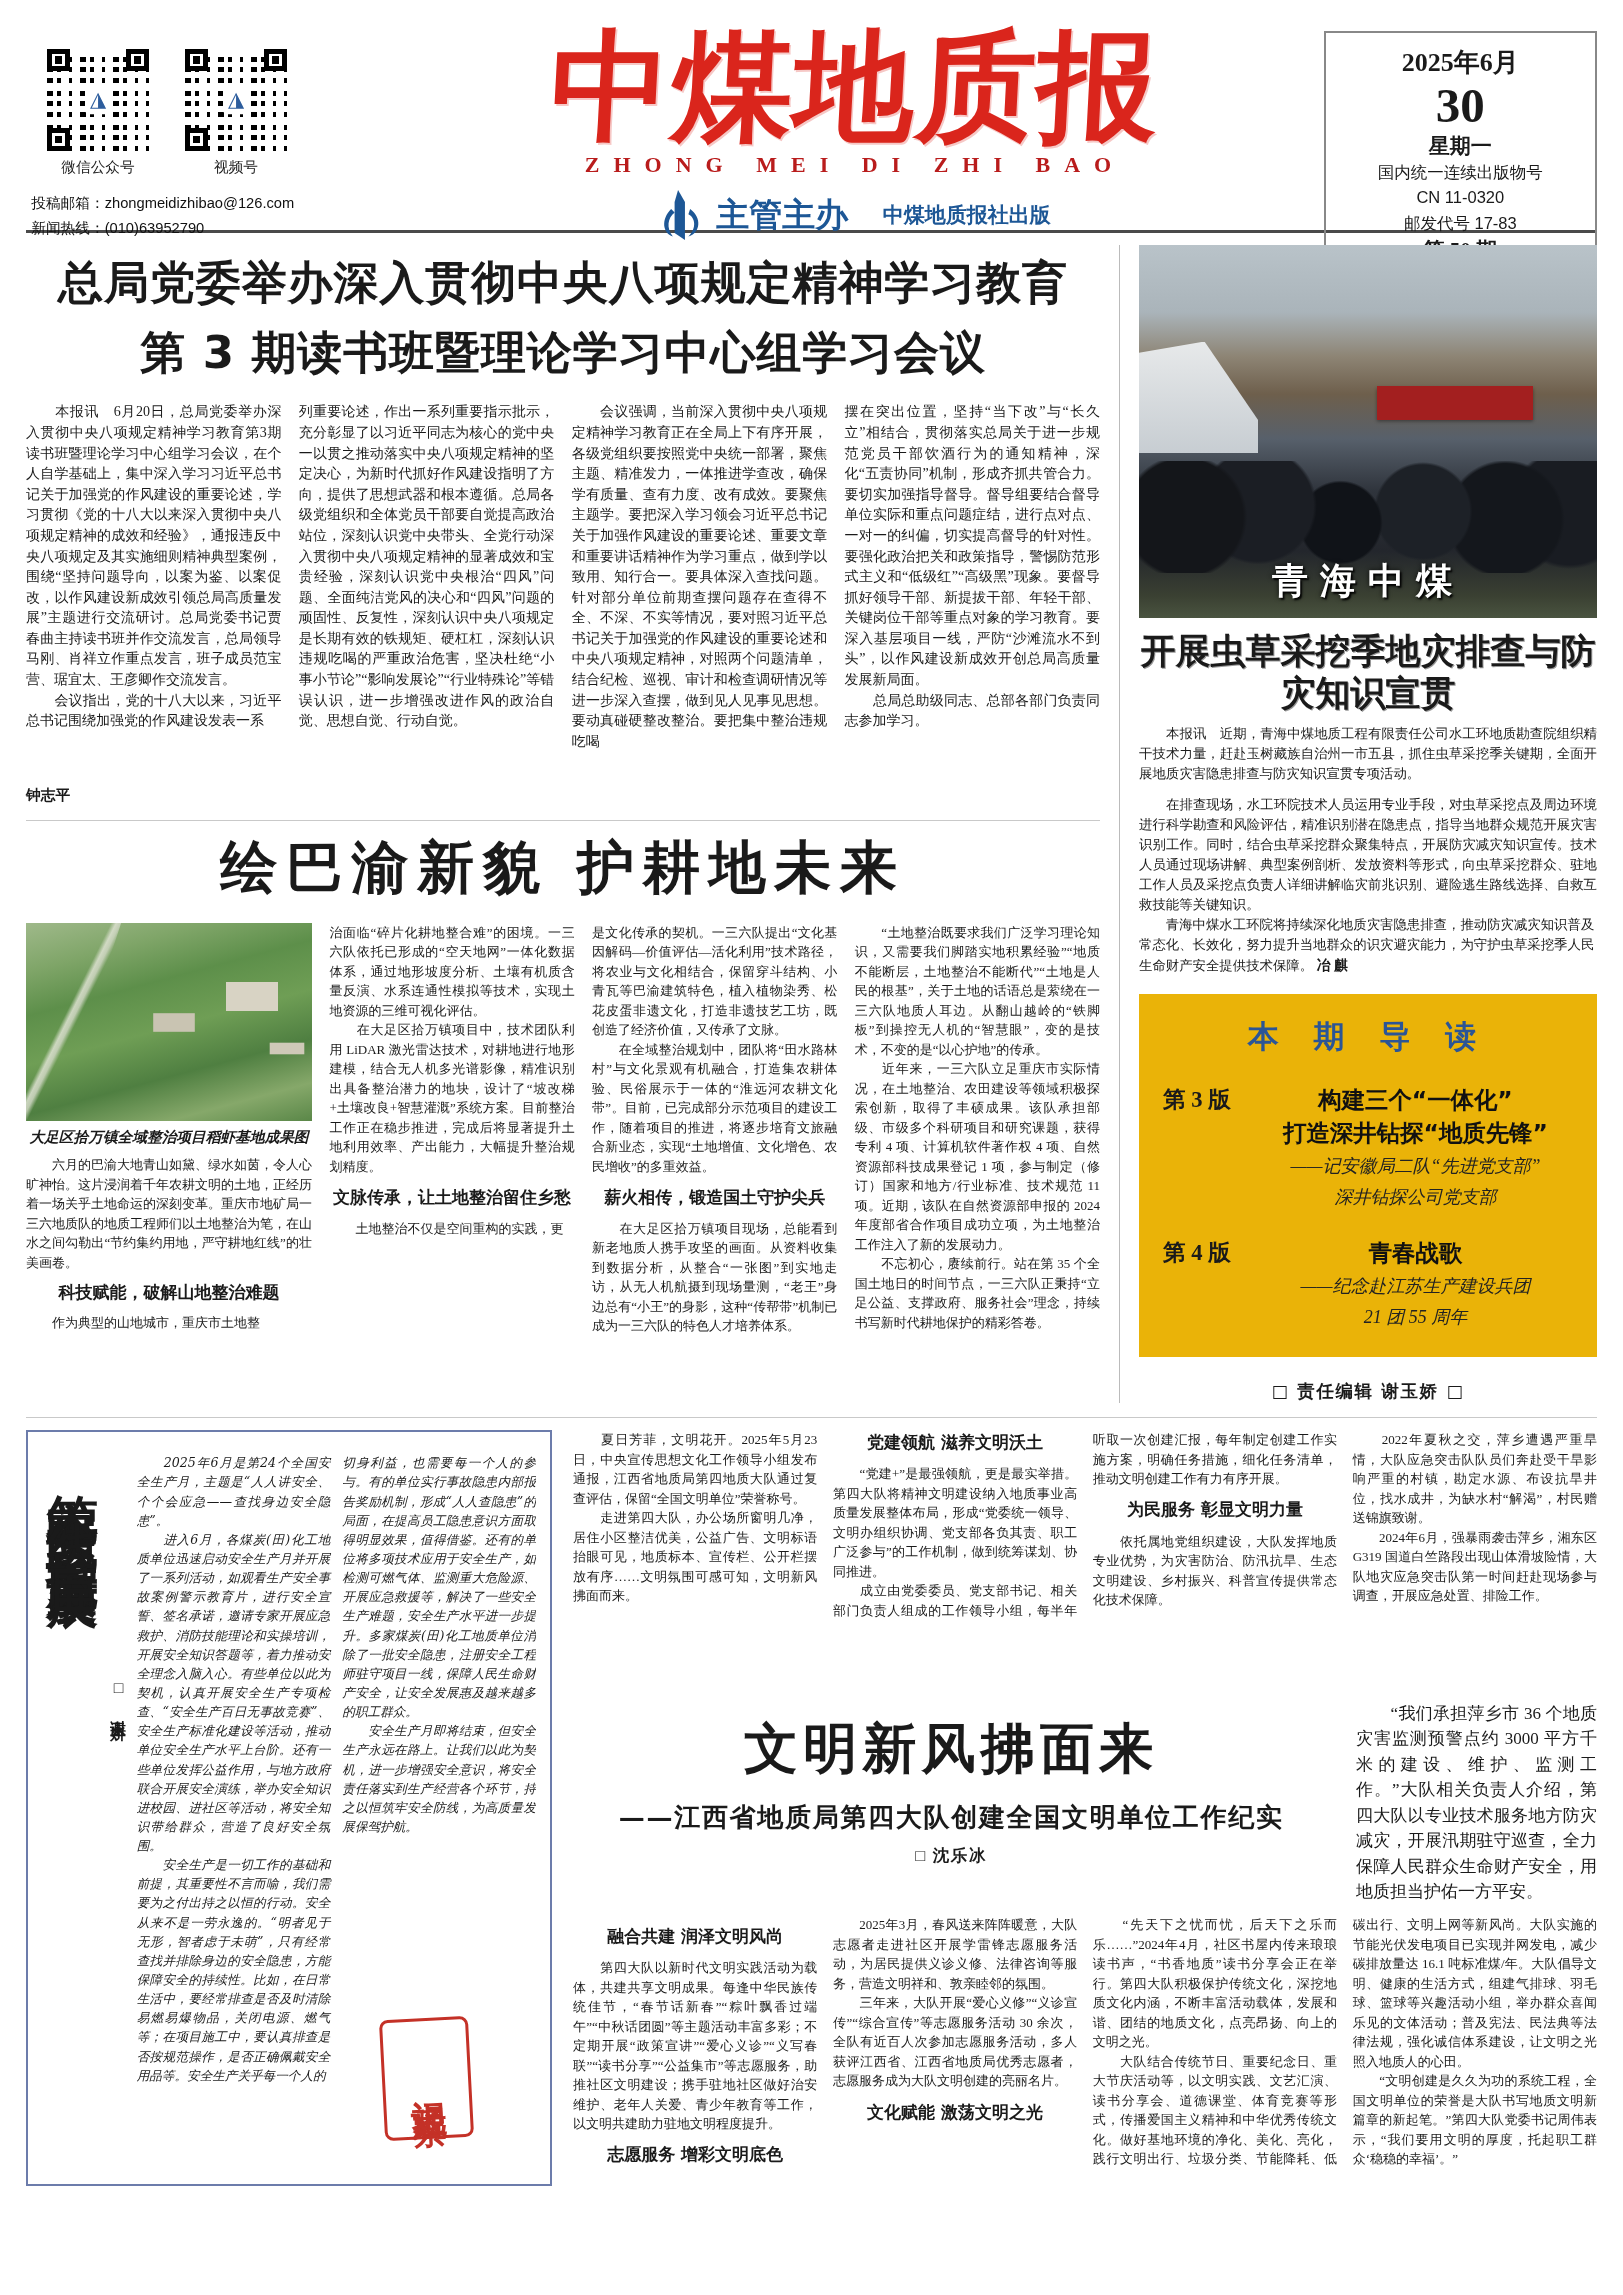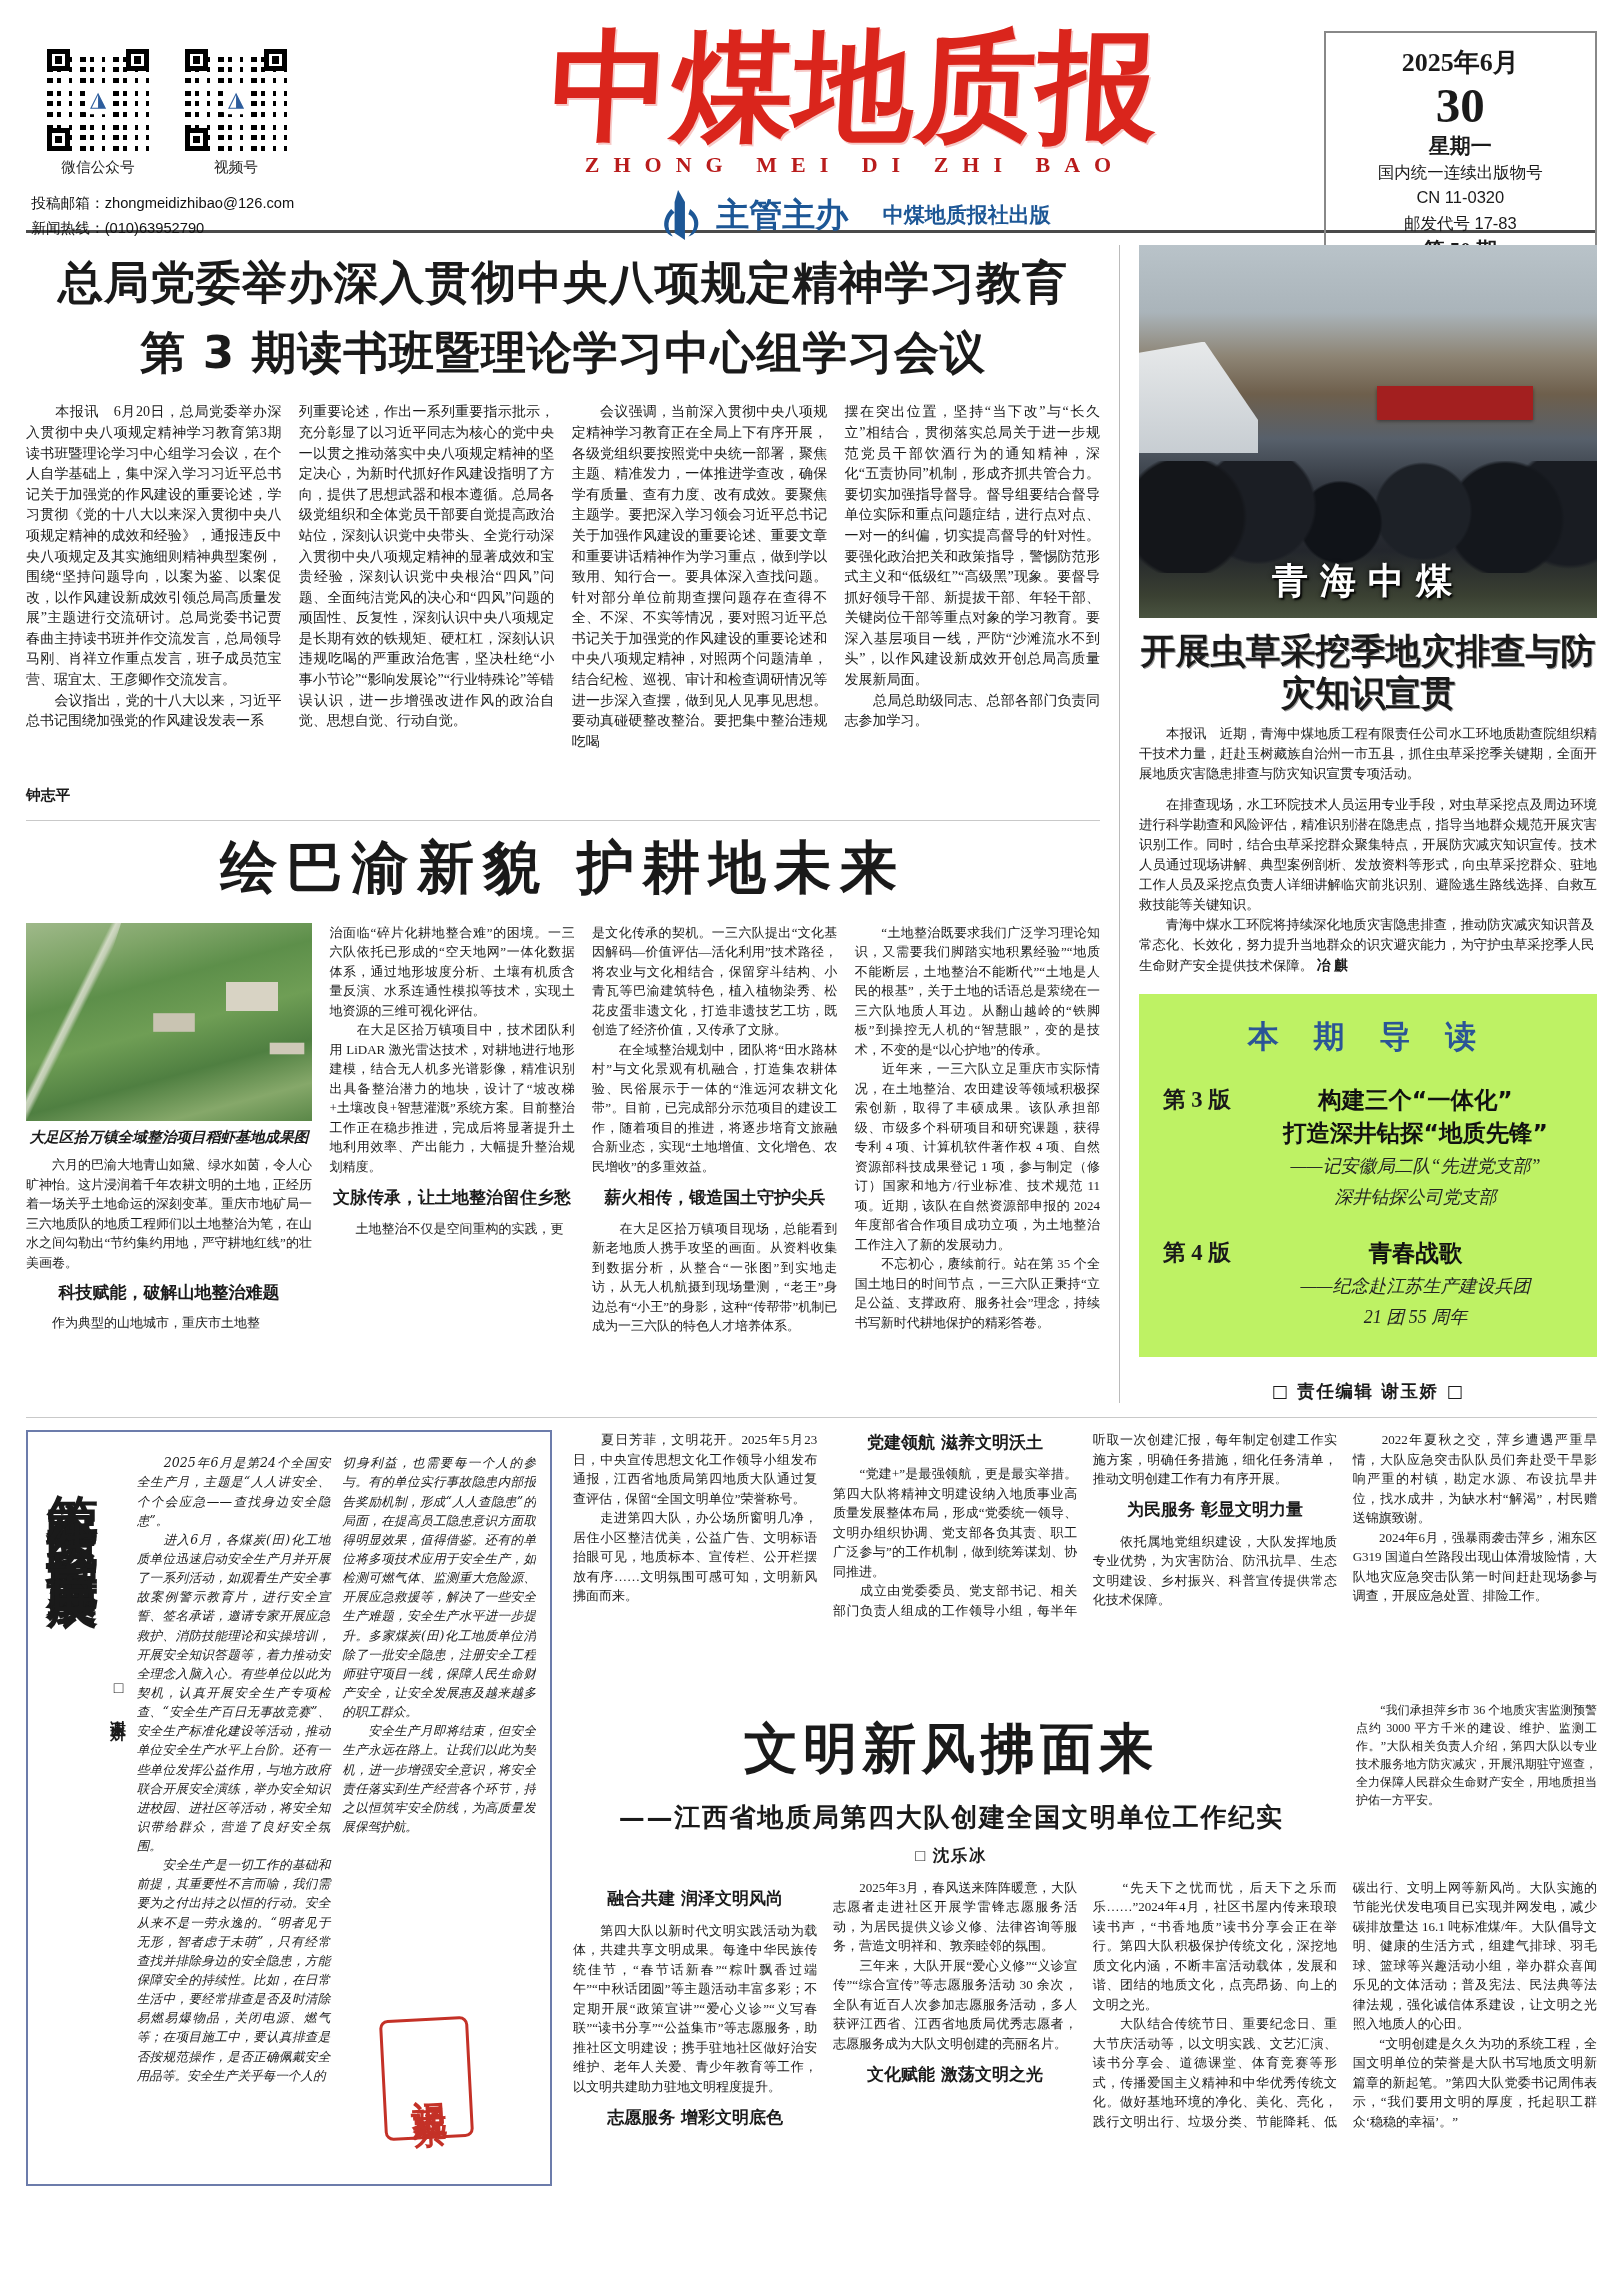--- a/index.html
+++ b/index.html
@@ -68,21 +68,21 @@
   .qh-photo .tent{position:absolute;left:0;top:26%;width:26%;height:30%;background:linear-gradient(180deg,#e7e9ea,#c7cdd2);clip-path:polygon(0 10%,55% 0,100% 70%,100% 100%,0 100%);}
   .qh-photo .banner{position:absolute;right:14%;top:38%;width:34%;height:9%;background:#a31f1f;box-shadow:0 1.7px 3.5px rgba(0,0,0,.4);}
   .qh-photo .people{position:absolute;left:0;bottom:12%;width:100%;height:30%;
       background:radial-gradient(circle at 10% 50%,#14161a 14%,transparent 15%),radial-gradient(circle at 26% 40%,#1b1e24 16%,transparent 17%),radial-gradient(circle at 44% 55%,#101318 15%,transparent 16%),radial-gradient(circle at 62% 45%,#1d2127 16%,transparent 17%),radial-gradient(circle at 80% 52%,#14171c 15%,transparent 16%),radial-gradient(circle at 94% 42%,#191c22 13%,transparent 14%);}
   .qh-cap{position:absolute;left:0;right:0;bottom:12px;text-align:center;color:#fff;font-size:36px;font-weight:bold;letter-spacing:12px;
       font-family:"DejaVu Serif",serif;text-shadow:0 0 5.2px rgba(0,0,0,.8),1.7px 1.7px 1.7px rgba(0,0,0,.9);}
   .qh-hl{font-family:"DejaVu Serif",serif;font-weight:900;font-size:35px;text-align:center;letter-spacing:0px;margin-top:12px;line-height:1.2;text-shadow:0.9px 0.9px 0 #999;}
   .qh-body{font-size:13.4px;line-height:1.5;text-align:justify;margin-top:10.4px;}
   .qh-sig{text-align:right;font-weight:bold;font-size:14px;margin-top:1.7px;padding-right:5.2px;}
   
-  .guide{background:#bef264;margin-top:17.4px;padding:22.6px 24px 26px 24px;}
+  .guide{background:#eab308;margin-top:17.4px;padding:22.6px 24px 26px 24px;}
   .guide-title{color:#2b5596;font-family:"DejaVu Sans",sans-serif;font-weight:bold;font-size:31px;text-align:center;letter-spacing:12px;}
   .g-item{display:flex;margin-top:26px;}
   .g-page{width:95px;font-weight:bold;font-size:22.6px;flex:none;}
   .g-txt{flex:1;text-align:center;}
   .g-t{font-family:"DejaVu Sans",sans-serif;font-weight:bold;font-size:23.4px;line-height:1.4;color:#111;}
   .g-s{font-size:18px;font-style:italic;line-height:1.5;color:#222;margin-top:3.5px;}
   .editor-line{text-align:center;font-family:"DejaVu Sans",sans-serif;font-weight:bold;font-size:17.4px;margin-top:22.6px;letter-spacing:1.7px;}
   
   .bottom{display:flex;margin-top:14px;border-top:0.9px solid #c9c9c9;padding-top:12px;gap:21px;}
   .safety{width:526px;flex:none;border:2.6px double #6c7cab;position:relative;display:flex;padding:21px 14px;box-sizing:border-box;height:756px;}
@@ -94,21 +94,21 @@
       color:#c43127;writing-mode:vertical-rl;font-family:"DejaVu Serif",serif;font-weight:900;font-size:35px;letter-spacing:3.5px;
       display:flex;align-items:center;justify-content:center;transform:rotate(-3deg);background:rgba(255,255,255,.6);line-height:1.1;}
   
   .civ{flex:1;overflow:hidden;}
   .civ-rowA{column-count:4;column-gap:15.6px;font-size:13px;line-height:1.5;text-align:justify;height:262px;overflow:hidden;}
   .civ-rowB{display:flex;gap:15.6px;margin-top:8.7px;}
   .civ-titleblock{flex:1;text-align:center;padding-top:12px;}
   .civ-title{font-family:"DejaVu Sans",sans-serif;font-weight:900;font-size:54px;letter-spacing:5.2px;}
   .civ-sub{font-family:"DejaVu Serif",serif;font-size:26px;font-weight:bold;margin-top:14px;letter-spacing:1.7px;}
   .civ-by{font-size:16.5px;font-weight:bold;margin-top:10.4px;letter-spacing:1.7px;}
-  .civ-side{width:241px;flex:none;font-size:12px;line-height:1.5;text-align:justify;margin-left:11px;}
+  .civ-side{width:241px;flex:none;font-size:17px;line-height:1.5;text-align:justify;margin-left:11px;}
   .civ-rowC{column-count:4;column-gap:15.6px;font-size:13px;line-height:1.5;text-align:justify;margin-top:10.4px;height:340px;overflow:hidden;}
   .civ .subhead{break-inside:avoid;}
 </style>
 </head>
 <body>
 
 <div class="page">
 
   <div class="hdr">
     <div class="hdr-left">

